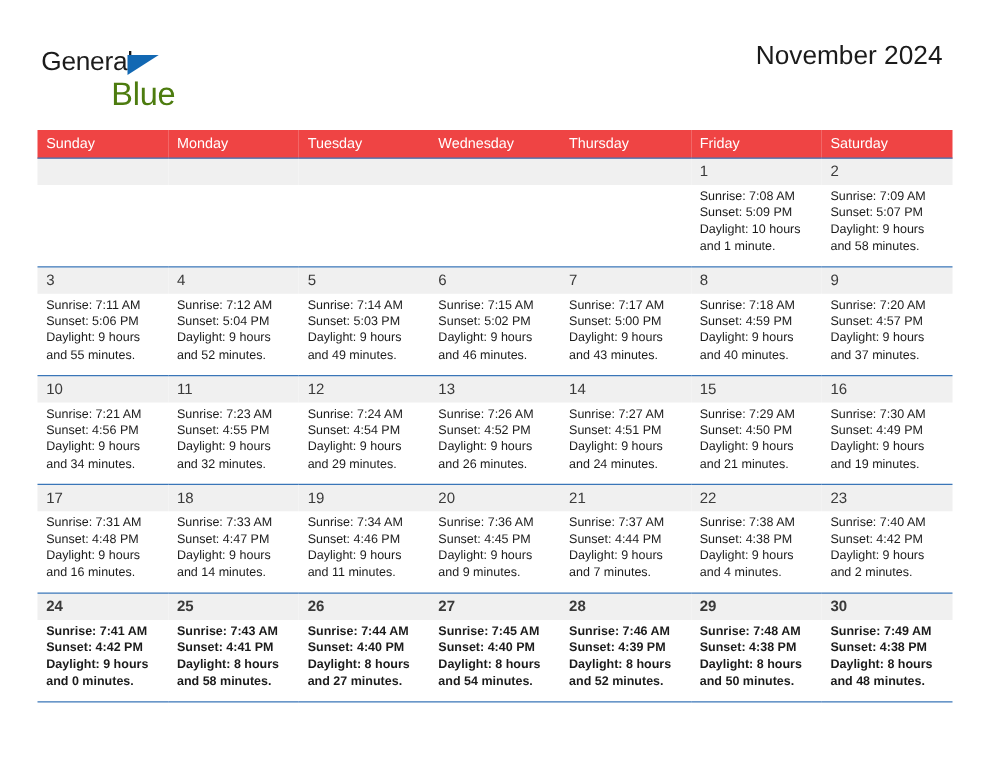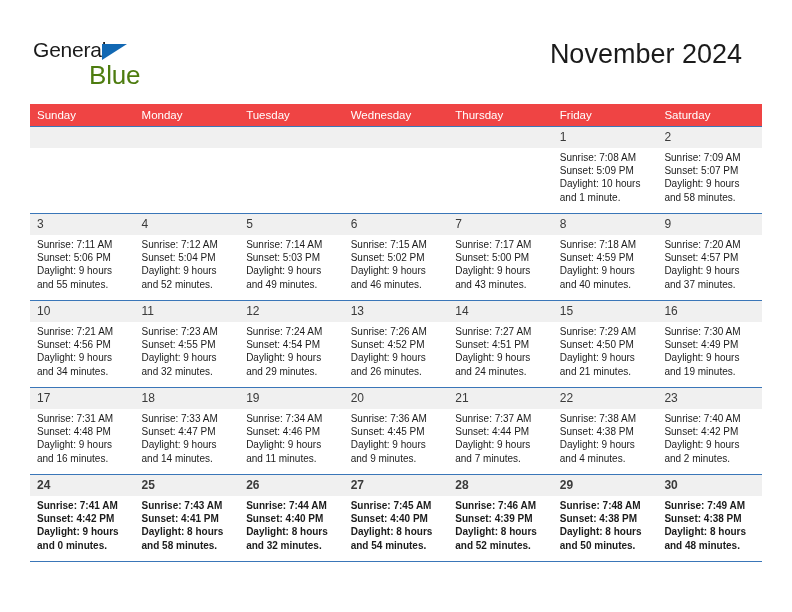--- a/index.html
+++ b/index.html
@@ -59,27 +59,26 @@
     position: absolute;
     left: 56px;
     top: 22px;
     font-size: 26px;
     color: #4d7c0f;
     letter-spacing: -0.2px;
   }
 
   .title {
     position: absolute;
-    right: 50px;
+    right: 38px;
     top: 33px;
-    font-size: 27px;
+    font-size: 21px;
     color: #1b1b1b;
     text-align: right;
     white-space: nowrap;
-    margin-top: 6px;
   }
   .subtitle {
     position: absolute;
     right: 38px;
     top: 79px;
     font-size: 13px;
     color: #1b1b1b;
     text-align: right;
     white-space: nowrap;
   }
@@ -404,21 +403,21 @@
                 <div>Sunrise: 7:43 AM</div>
                 <div>Sunset: 4:41 PM</div>
                 <div class="daylight">Daylight: 8 hours and 58 minutes.</div>
               </div>
             </td>
             <td>
               <div class="daynum">26</div>
               <div class="info">
                 <div>Sunrise: 7:44 AM</div>
                 <div>Sunset: 4:40 PM</div>
-                <div class="daylight">Daylight: 8 hours and 32 minutes.</div>
+                <div class="daylight">Daylight: 8 hours and 27 minutes.</div>
               </div>
             </td>
             <td>
               <div class="daynum">27</div>
               <div class="info">
                 <div>Sunrise: 7:45 AM</div>
                 <div>Sunset: 4:40 PM</div>
                 <div class="daylight">Daylight: 8 hours and 54 minutes.</div>
               </div>
             </td>

